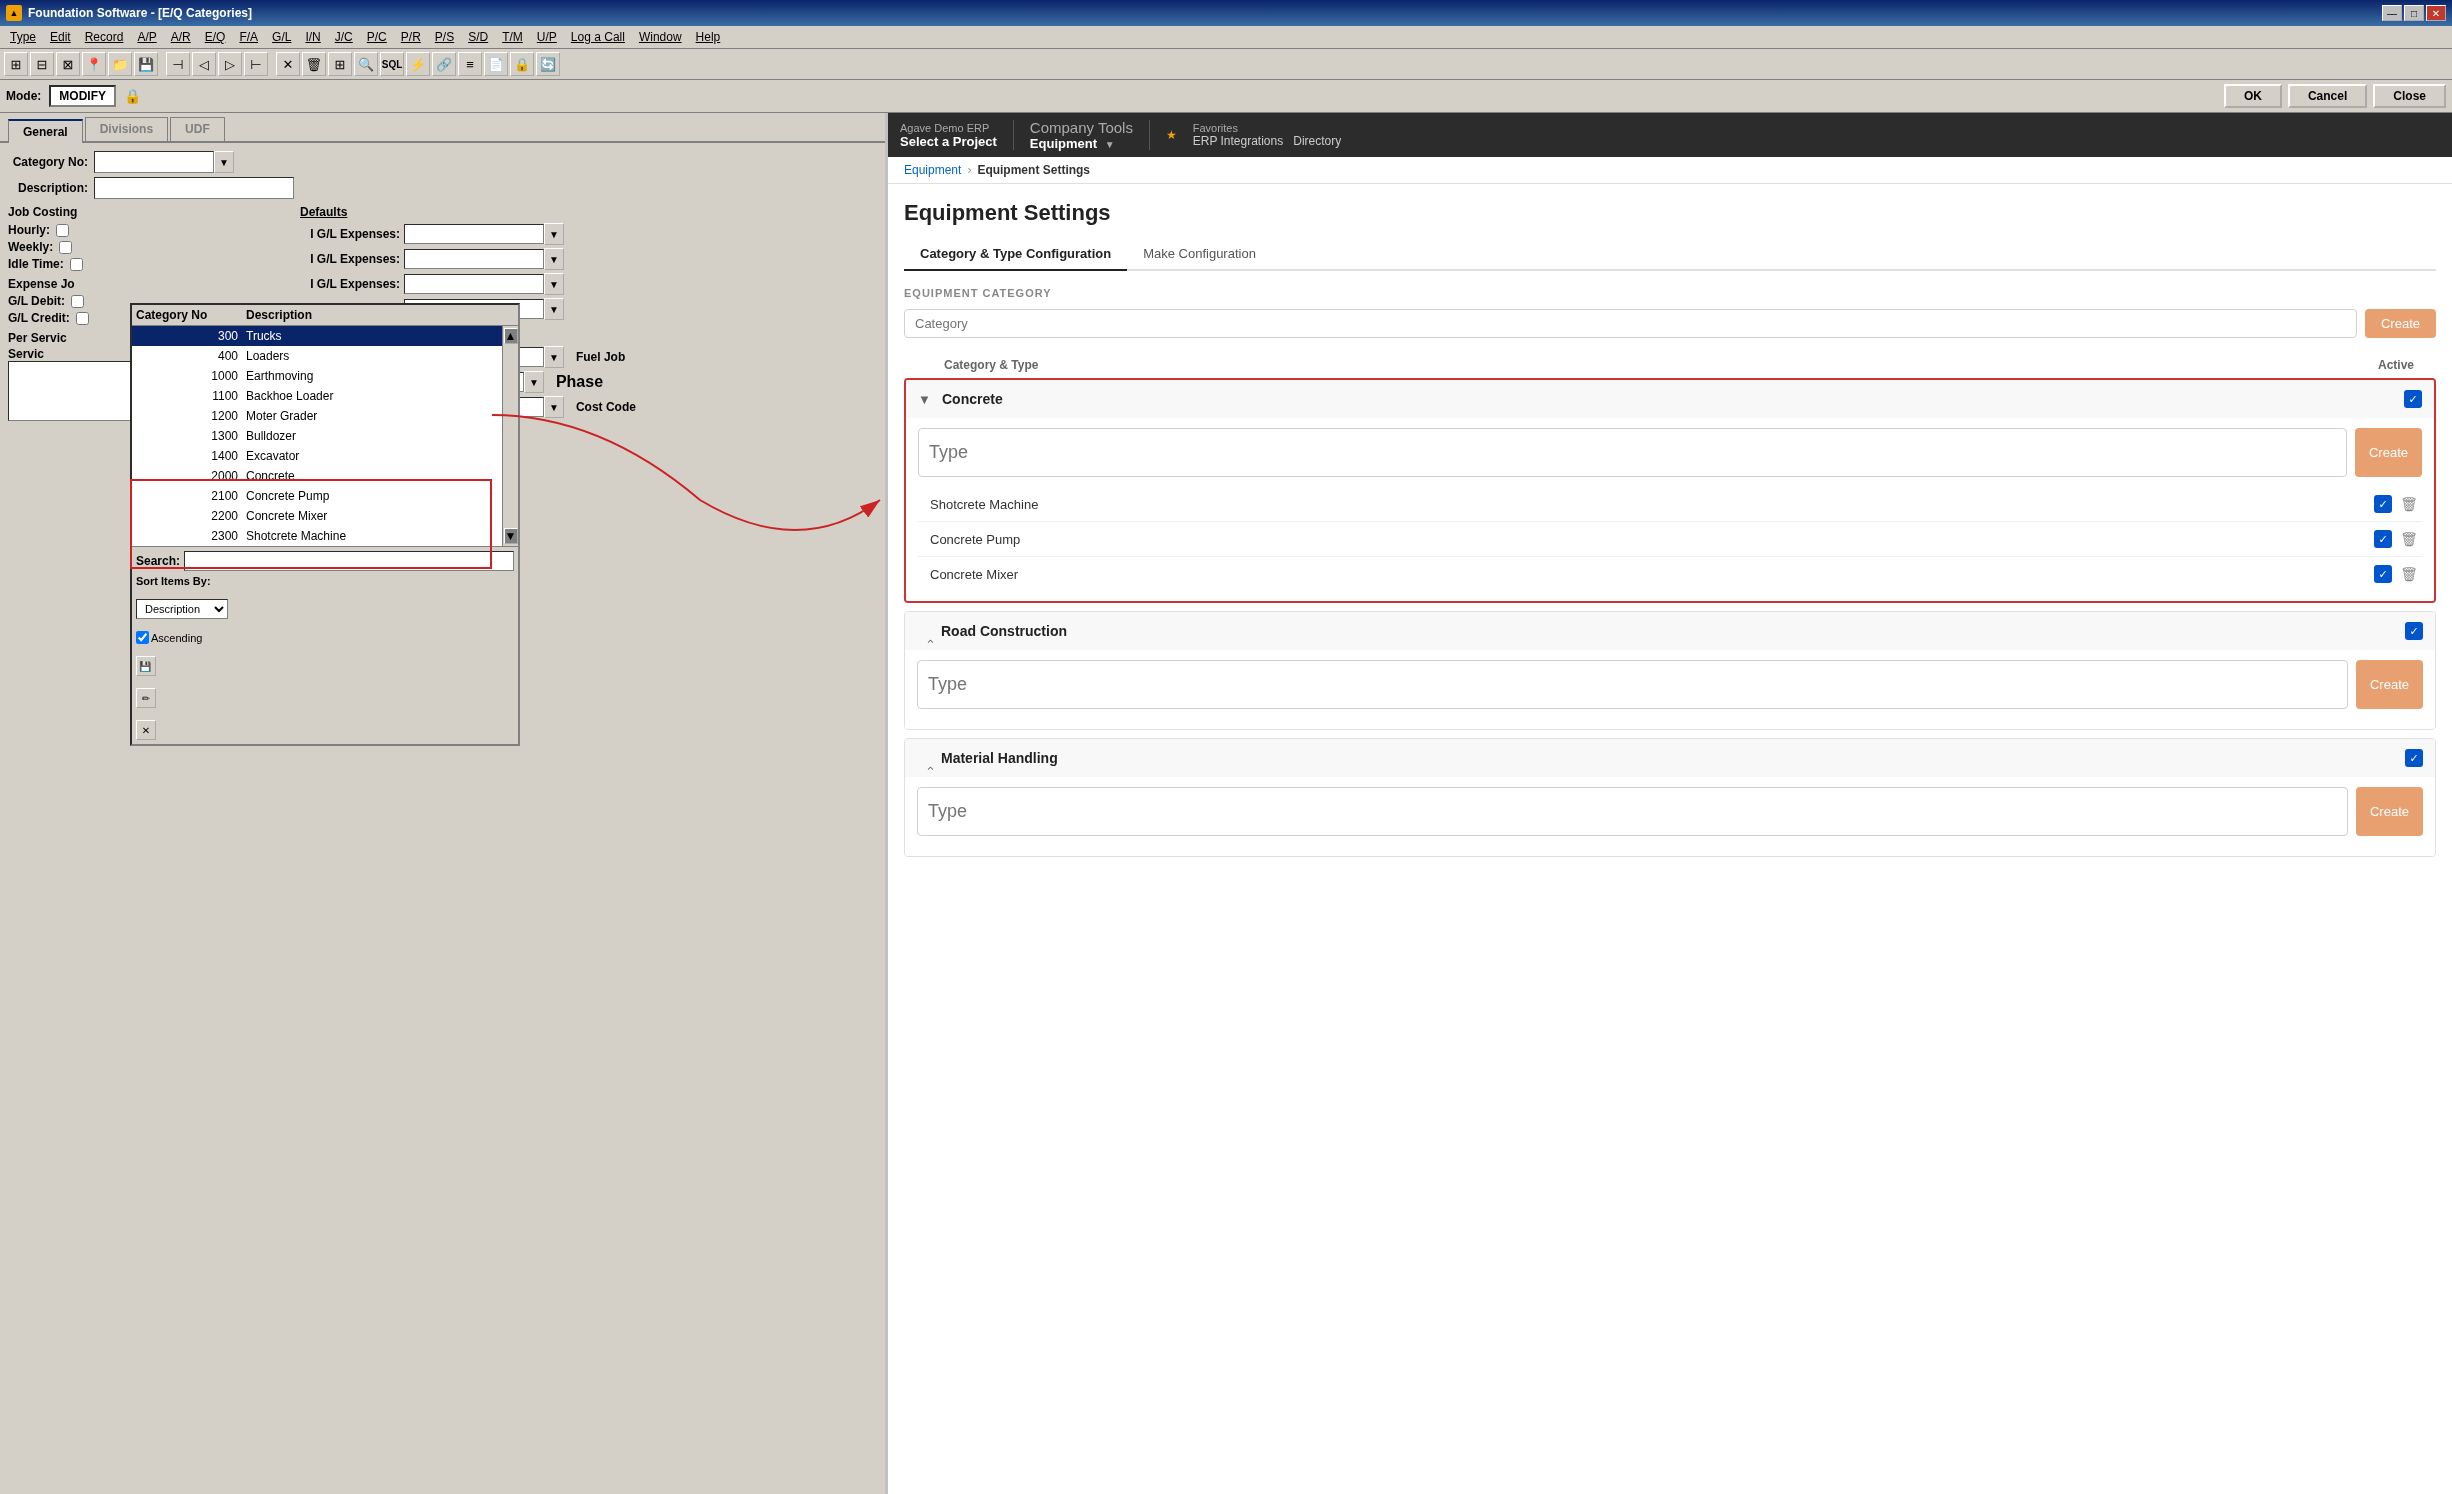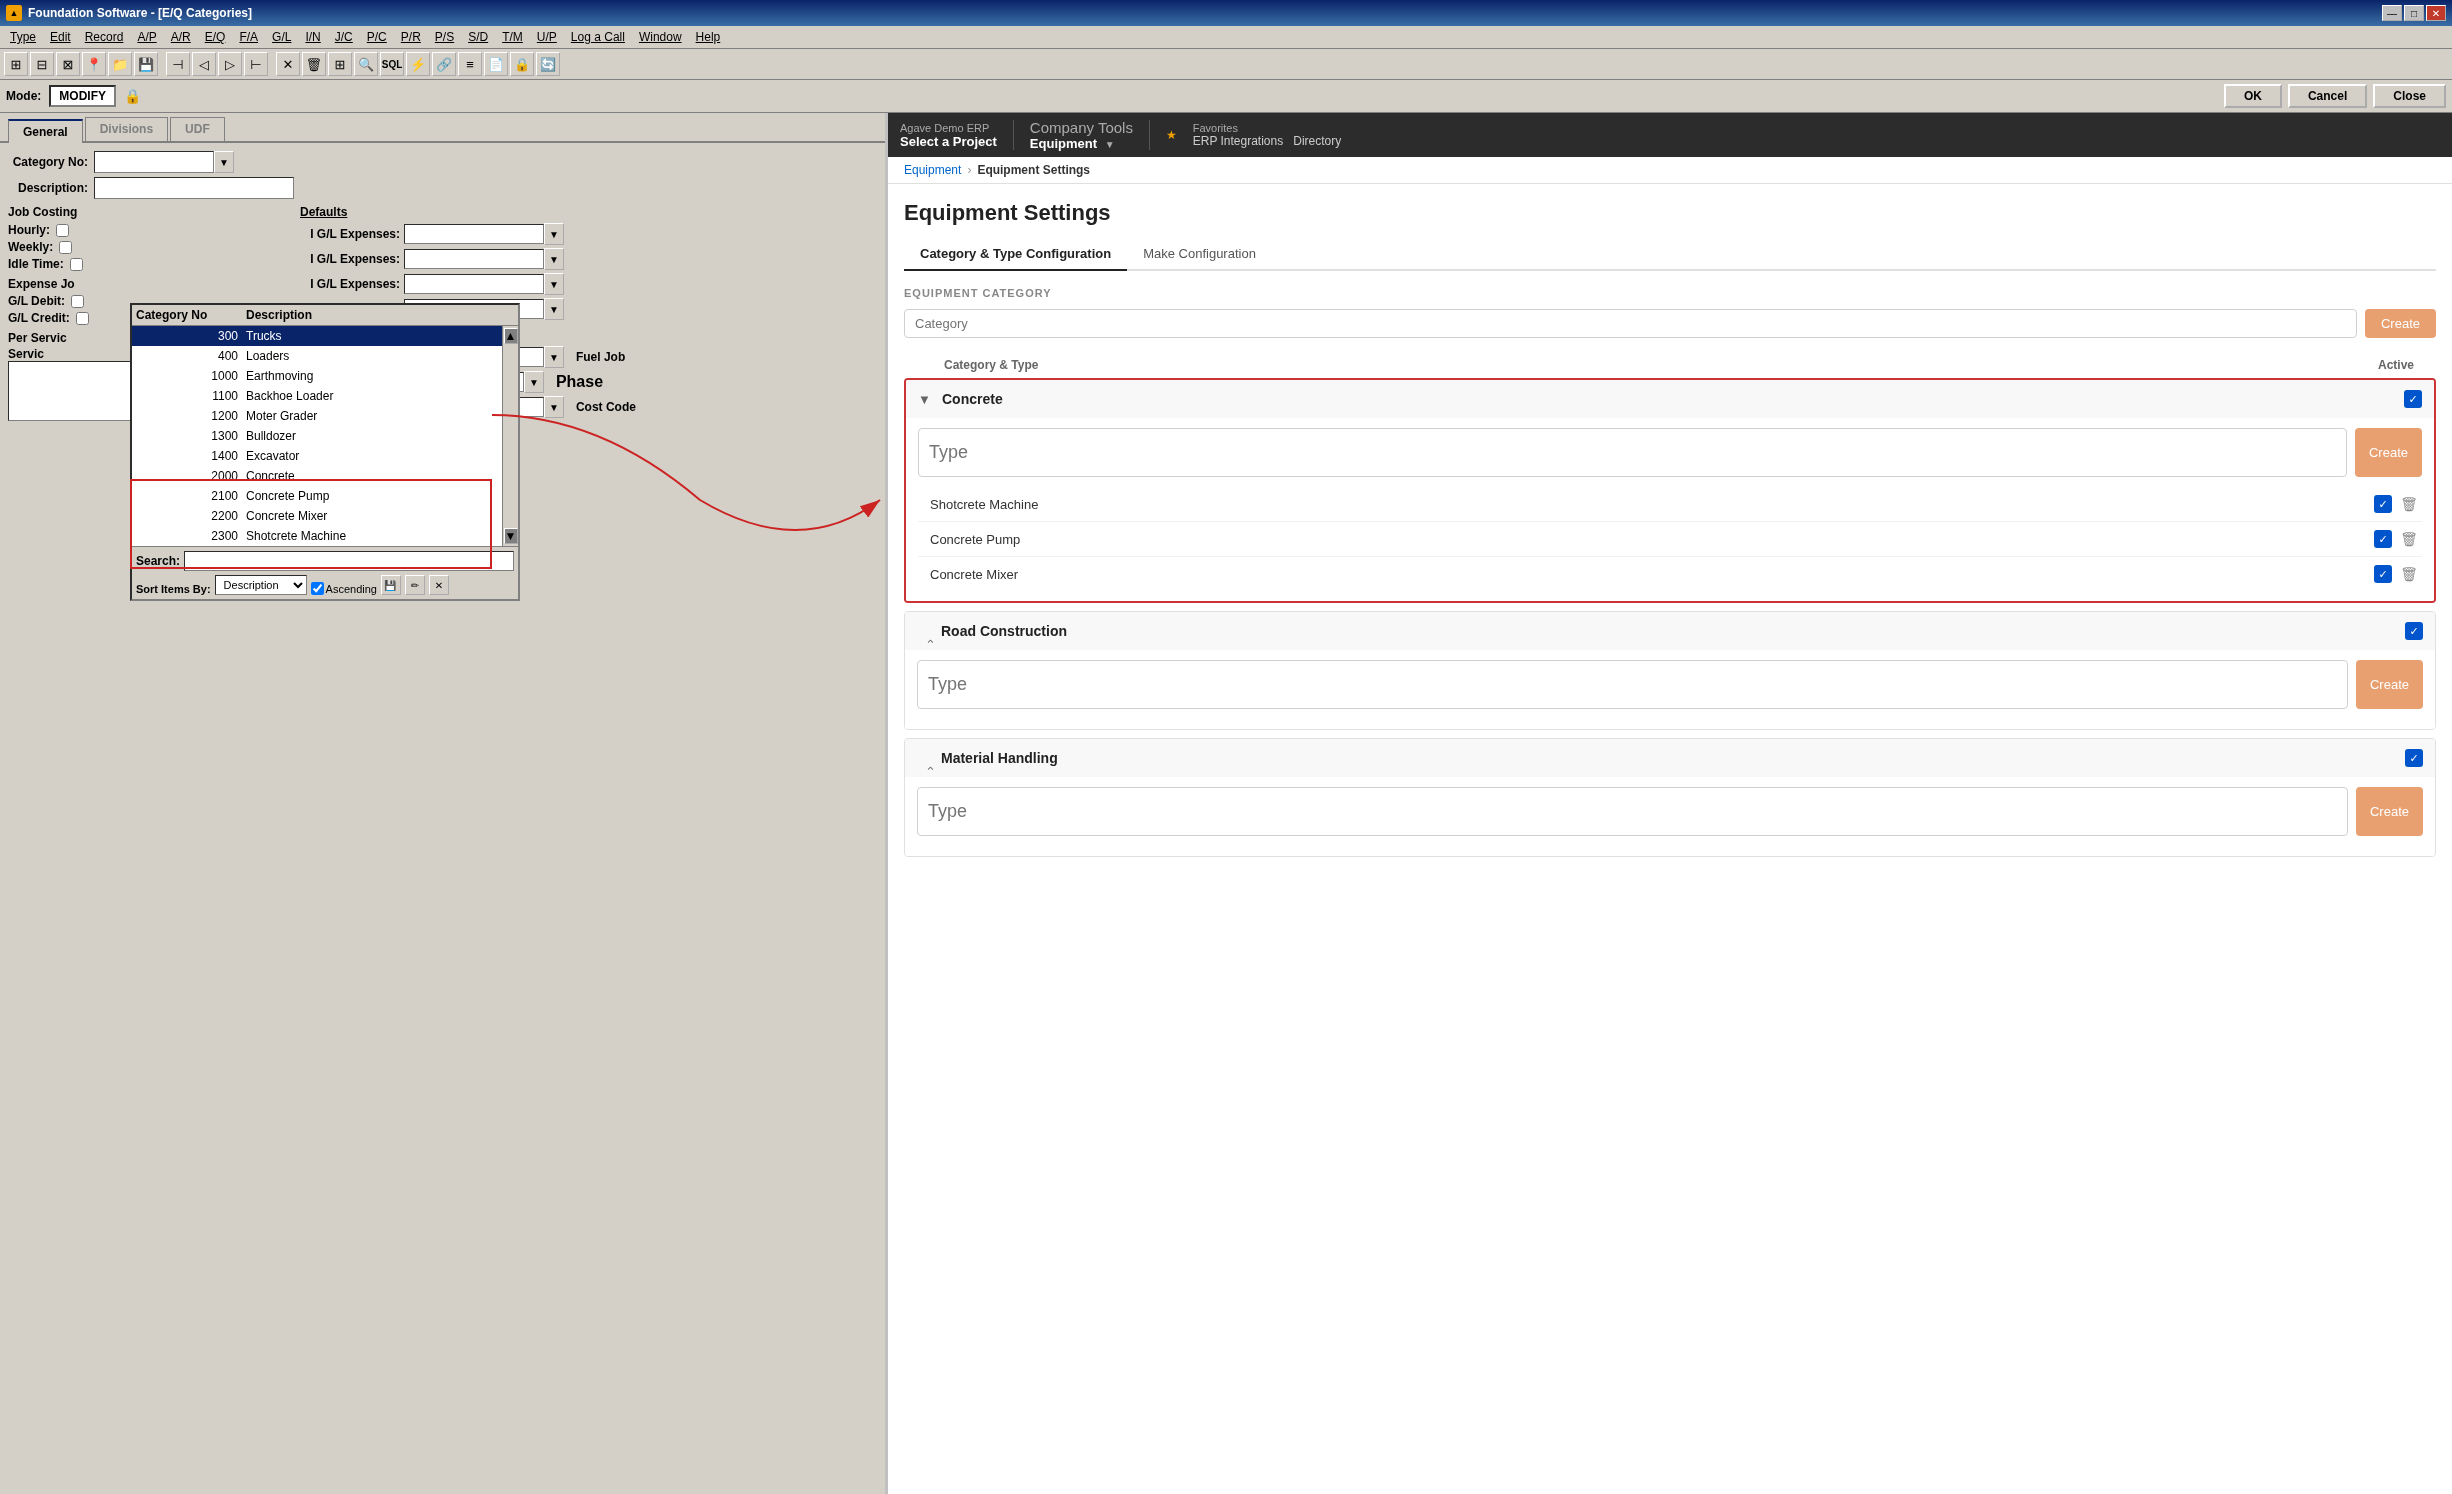--- a/index.html
+++ b/index.html
@@ -204,22 +204,23 @@
     .dl-search-input {
       flex: 1;
       border: 1px inset #808080;
       background: white;
       padding: 2px 4px;
       font-size: 12px;
       height: 20px;
     }
     .dl-sort-row {
       display: flex;
-      align-items: flex-end;
-      gap: 4px;
+      align-items: flex-start;
+      gap: 12px;
+      flex-direction: column;
     }
     .dl-sort-label { font-weight: bold; font-size: 11px; }
     .dl-sort-select {
       background: white;
       border: 1px inset #808080;
       padding: 1px 4px;
       font-size: 11px;
       height: 20px;
     }
     .dl-check { display: flex; align-items: center; gap: 2px; font-size: 11px; }

